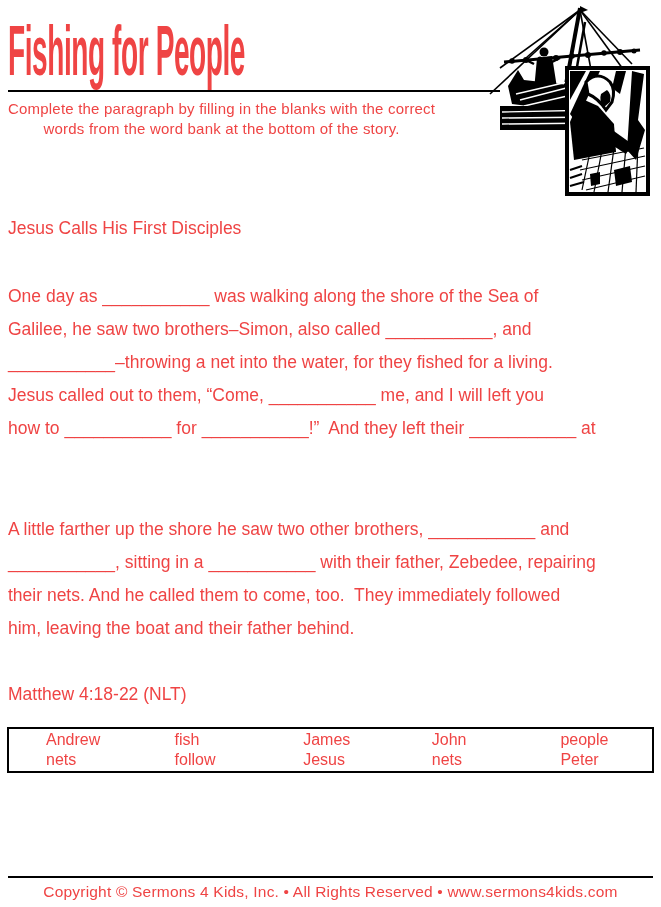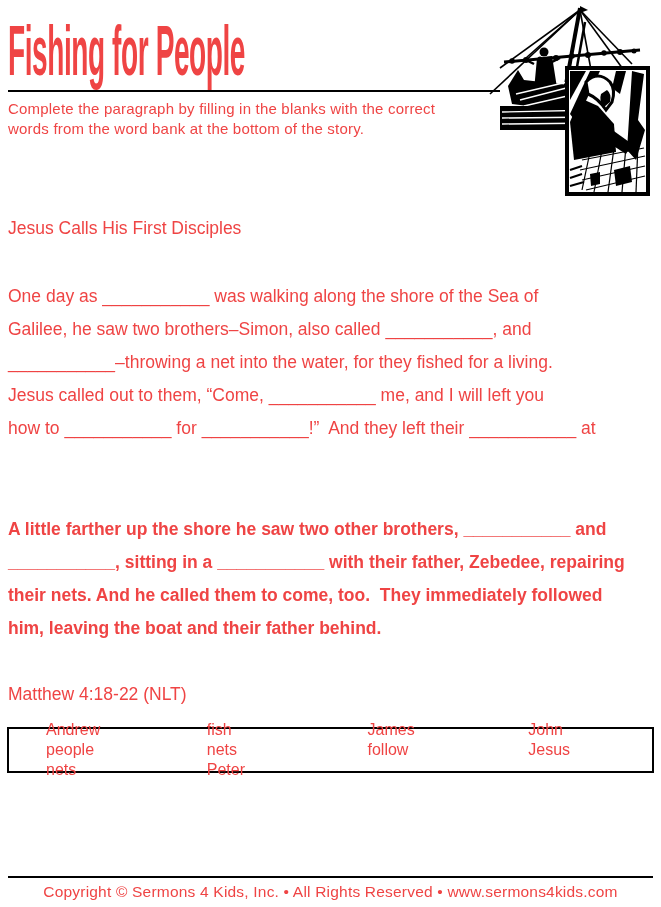--- a/index.html
+++ b/index.html
@@ -32,20 +32,21 @@
     height: 2px;
     background: #000000;
   }
   .instructions {
     position: absolute;
     left: 8px;
     top: 99px;
     font-size: 15px;
     line-height: 20px;
     letter-spacing: 0.2px;
+    text-align: center;
   }
   .instructions div { white-space: pre; }
   .illustration {
     position: absolute;
     left: 486px;
     top: 2px;
     width: 176px;
     height: 196px;
   }
   .story-heading {
@@ -56,37 +57,37 @@
     line-height: 20px;
   }
   .paragraph {
     position: absolute;
     left: 8px;
     font-size: 17.5px;
     line-height: 33px;
   }
   .paragraph .line { white-space: pre; }
   .para-1 { top: 280px; }
-  .para-2 { top: 513px; font-weight: bold; }
+  .para-2 { top: 513px; }
   .reference {
     position: absolute;
     left: 8px;
     top: 684px;
     font-size: 17.5px;
   }
   .word-bank {
     position: absolute;
     left: 7px;
     top: 727px;
     width: 647px;
     height: 46px;
     box-sizing: border-box;
     border: 2px solid #000000;
     display: grid;
-    grid-template-columns: repeat(4, 1fr);
+    grid-template-columns: repeat(5, 1fr);
     grid-auto-rows: 20px;
     align-content: center;
     font-size: 16px;
   }
   .word-bank .cell {
     padding-left: 37px;
     line-height: 20px;
   }
   .footer-divider {
     position: absolute;

